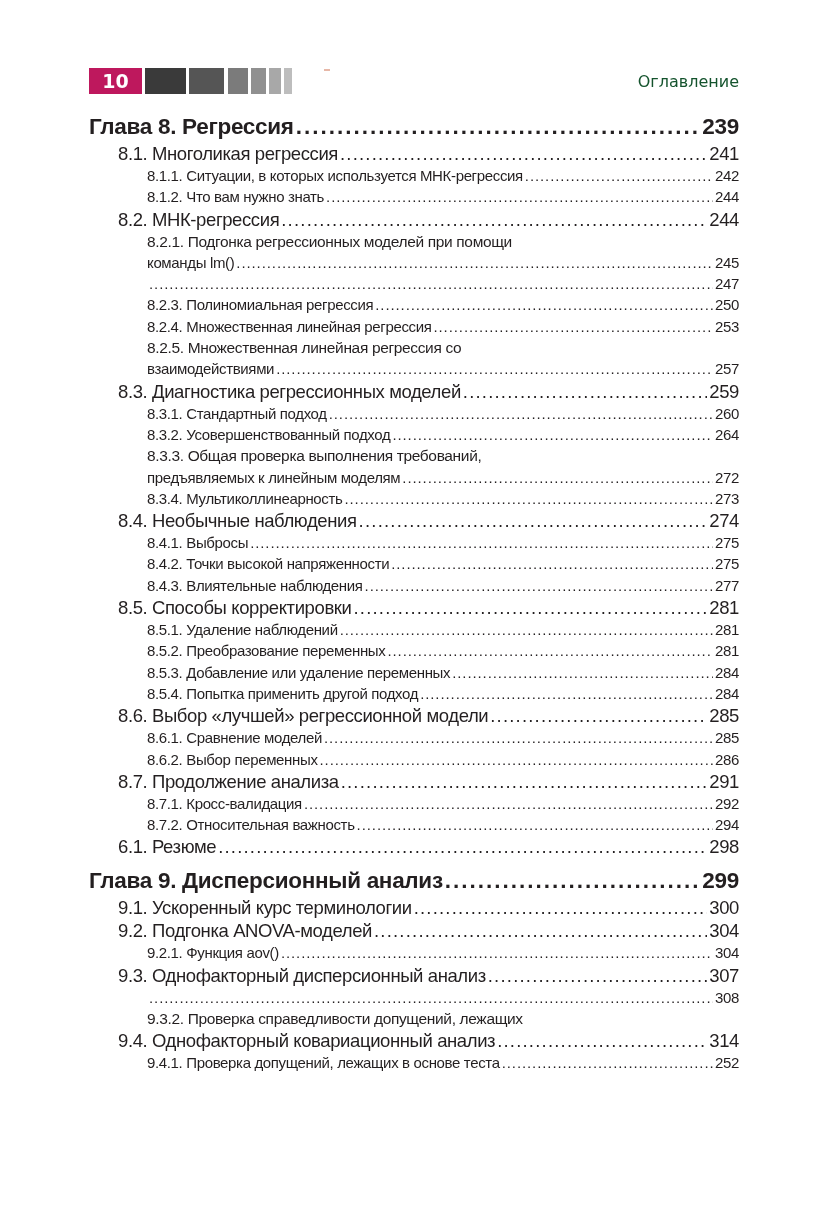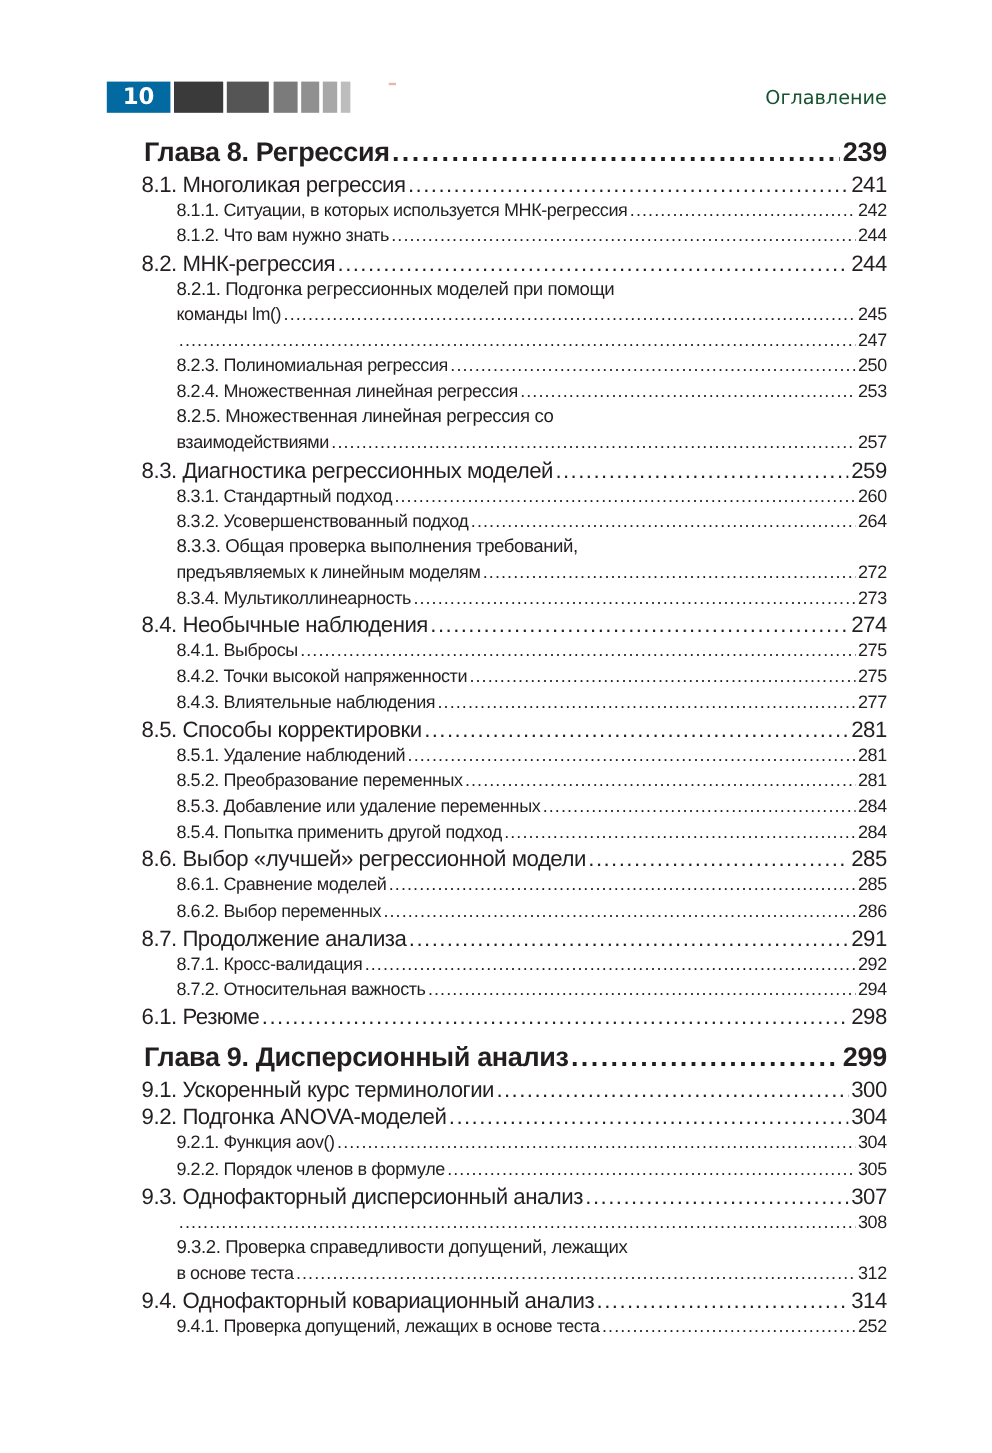--- a/index.html
+++ b/index.html
@@ -1,31 +1,31 @@
 <!DOCTYPE html>
 <html><head>
 <meta charset="utf-8">
 <style>
   html, body { margin:0; padding:0; background:#ffffff; }
   body { width:827px; height:1211px; position:relative; overflow:hidden;
          font-family:"Liberation Sans", sans-serif; color:#231f20; }
   .hdr-bar { position:absolute; top:68px; height:26px; }
-  .pg-num { position:absolute; left:89px; top:68px; width:53px; height:26px; background:#0369a1;
+  .pg-num { position:absolute; left:89px; top:68px; width:53px; height:26px; background:#be185d;
             color:#fff; font-family:"DejaVu Sans", sans-serif; font-weight:bold; font-size:19px;
             line-height:26px; text-align:center; }
   .hdr-title { position:absolute; right:88px; top:72px; font-family:"DejaVu Sans", sans-serif;
                font-size:16px; color:#14532d; }
   .hdr-mark { position:absolute; left:324px; top:69px; width:6px; height:2px; background:#e7b8a8; }
   .toc { position:absolute; left:89px; top:112px; width:650px; }
   .row { display:flex; align-items:baseline; white-space:nowrap; overflow:hidden; }
   .row .t { flex:0 0 auto; }
   .row .d { flex:1 1 auto; overflow:hidden; white-space:nowrap; margin:0 2px; letter-spacing:1px; }
   .row .d::after { content:"................................................................................................................................................................................................................................"; }
   .row .p { flex:0 0 auto; text-align:right; }
-  .ch { font-weight:bold; font-size:22.5px; height:30px; line-height:30px; letter-spacing:-0.3px;margin-left:31px; }
+  .ch { font-weight:bold; font-size:22.5px; height:30px; line-height:30px; letter-spacing:-0.3px; }
   .ch .d { letter-spacing:2px; font-weight:bold; }
   .sec { font-size:18.5px; height:23px; line-height:23px; padding-left:29px; letter-spacing:-0.4px; }
   .sec .d { letter-spacing:1.2px; }
   .sub { font-size:15px; height:21.3px; line-height:21.3px; padding-left:58px; letter-spacing:-0.35px; }
   .sub .d { letter-spacing:0.9px; }
   .sub-first { font-size:15.5px; height:21.3px; line-height:21.3px; padding-left:58px; letter-spacing:-0.35px; white-space:nowrap; }
   .gap-ch { height:8px; }
 </style>
 </head>
 <body>
@@ -214,40 +214,30 @@
     <div class="row sec">
       <span class="t">9.2. Подгонка ANOVA-моделей</span>
       <span class="d"></span>
       <span class="p">304</span>
     </div>
     <div class="row sub">
       <span class="t">9.2.1. Функция aov()</span>
       <span class="d"></span>
       <span class="p">304</span>
     </div>
-    <div class="row sub">
-      <span class="t">9.2.2. Порядок членов в формуле</span>
-      <span class="d"></span>
-      <span class="p">305</span>
-    </div>
     <div class="row sec">
       <span class="t">9.3. Однофакторный дисперсионный анализ</span>
       <span class="d"></span>
       <span class="p">307</span>
     </div>
     <div class="row sub">
       <span class="d"></span>
       <span class="p">308</span>
     </div>
     <div class="sub-first">9.3.2. Проверка справедливости допущений, лежащих</div>
-    <div class="row sub">
-      <span class="t">в основе теста</span>
-      <span class="d"></span>
-      <span class="p">312</span>
-    </div>
     <div class="row sec">
       <span class="t">9.4. Однофакторный ковариационный анализ</span>
       <span class="d"></span>
       <span class="p">314</span>
     </div>
     <div class="row sub">
       <span class="t">9.4.1. Проверка допущений, лежащих в основе теста</span>
       <span class="d"></span>
       <span class="p">252</span>
     </div>

